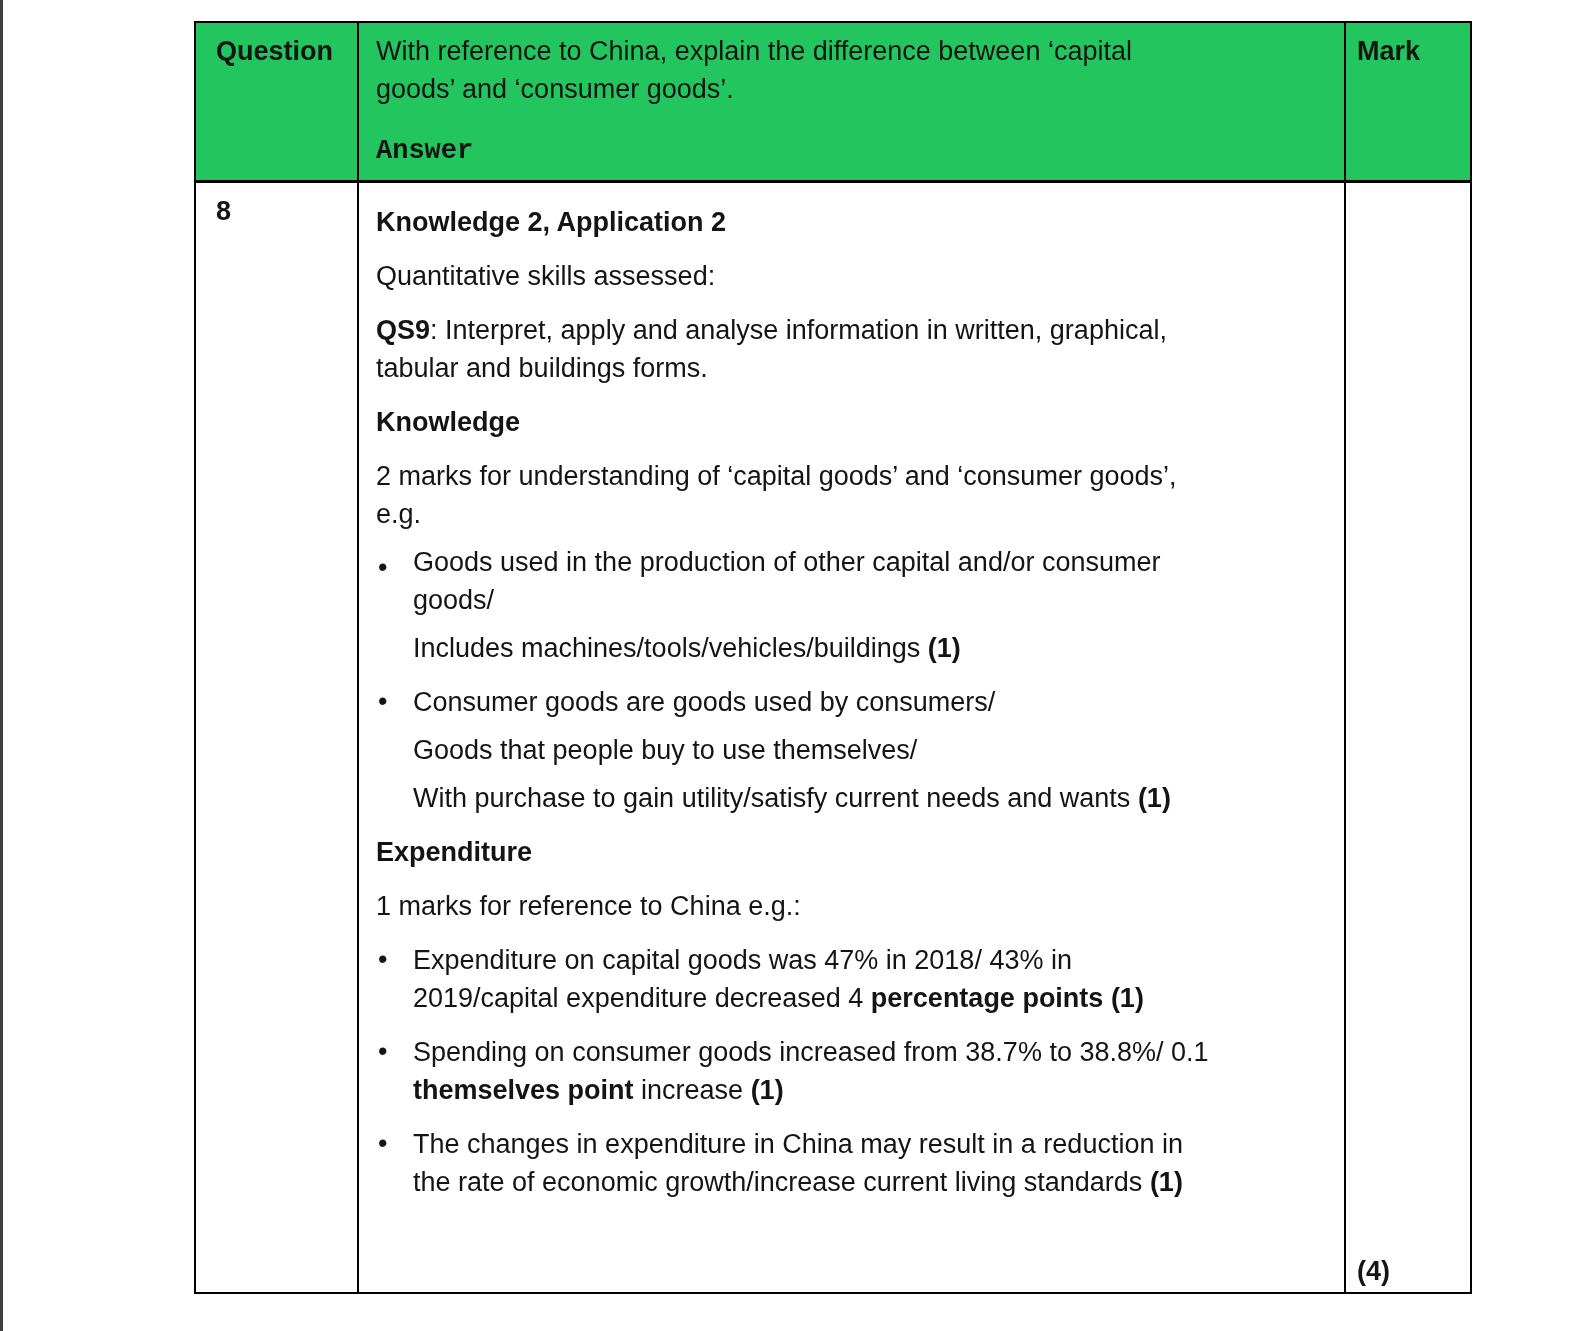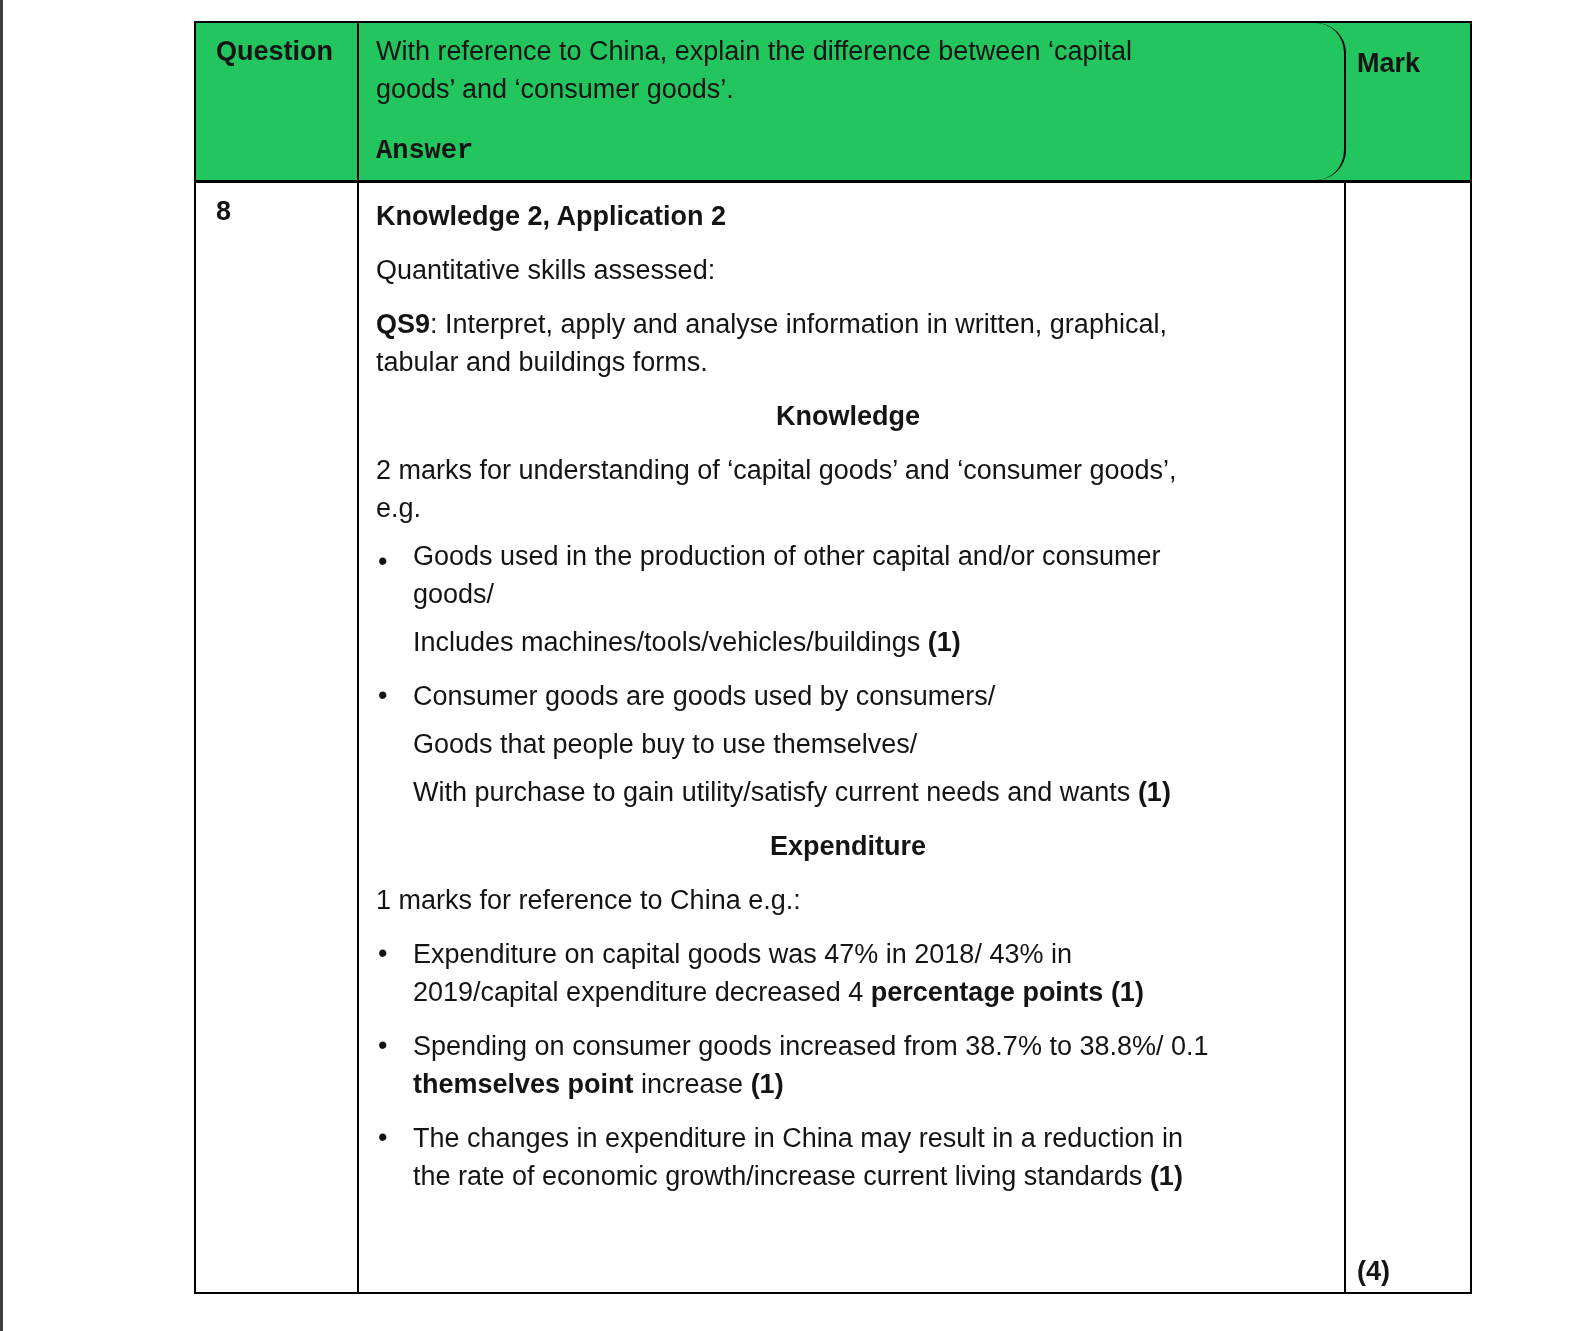--- a/index.html
+++ b/index.html
@@ -28,33 +28,33 @@
   .row { display: flex; width: 100%; }
   .row.header {
     flex: 0 0 160px;
     background: #22c55e;
     border-bottom: 3px solid #000;
   }
   .row.body { flex: 1 1 auto; min-height: 0; }
 
   .c1 { flex: 0 0 163px; border-right: 2px solid #000; padding: 9px 10px 8px 20px; }
   .c2 { flex: 1 1 auto; border-right: 2px solid #000; padding: 9px 24px 10px 17px; }
-  .c3 { flex: 0 0 124px; padding: 9px 6px 3px 11px; margin-top: 12px; }
+  .c3 { flex: 0 0 124px; padding: 9px 6px 3px 11px; }
 
   .b, .bold-label { font-weight: 700; }
   .pre { white-space: pre-wrap; }
 
-  .header .c2 { display: flex; flex-direction: column; border-radius: 30px; }
+  .header .c2 { display: flex; flex-direction: column; }
   .answer-label { margin-top: auto; font-weight: 700; font-family: Liberation Mono, monospace; }
 
-  .body .c2 { padding-top: 14px; }
+  .body .c2 { padding-top: 20px; }
   .body .c3 { display: flex; flex-direction: column; justify-content: flex-end; padding-bottom: 2px; }
 
   .block { margin-bottom: 16px; }
-  .block.heading { margin-top: 14px; text-align: center; }
+  .block.heading { margin-top: 14px; }
   .block.bullet { position: relative; padding-left: 37px; }
   .block.bullet .dot { position: absolute; left: 2px; top: -1px; }
   .block.cont { padding-left: 37px; margin-top: -6px; }
   .runs { white-space: pre-wrap; }
 </style>
 </head>
 <body>
 
 <div class="canvas">
   <div class="page-edge"></div>

